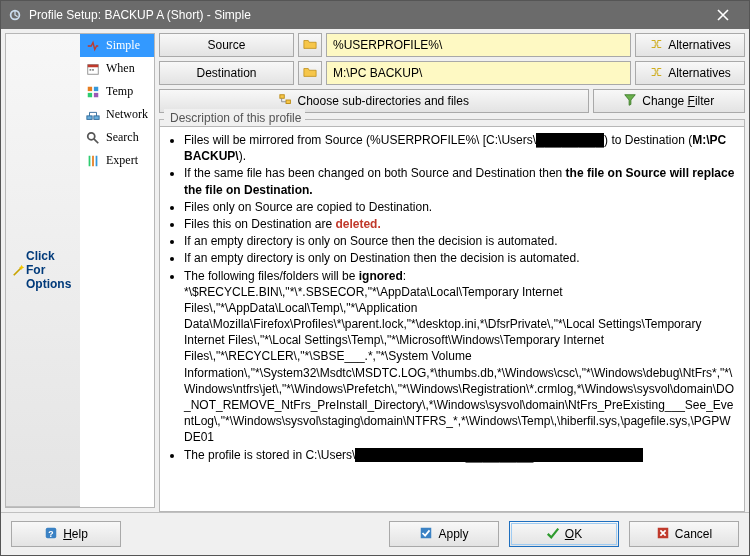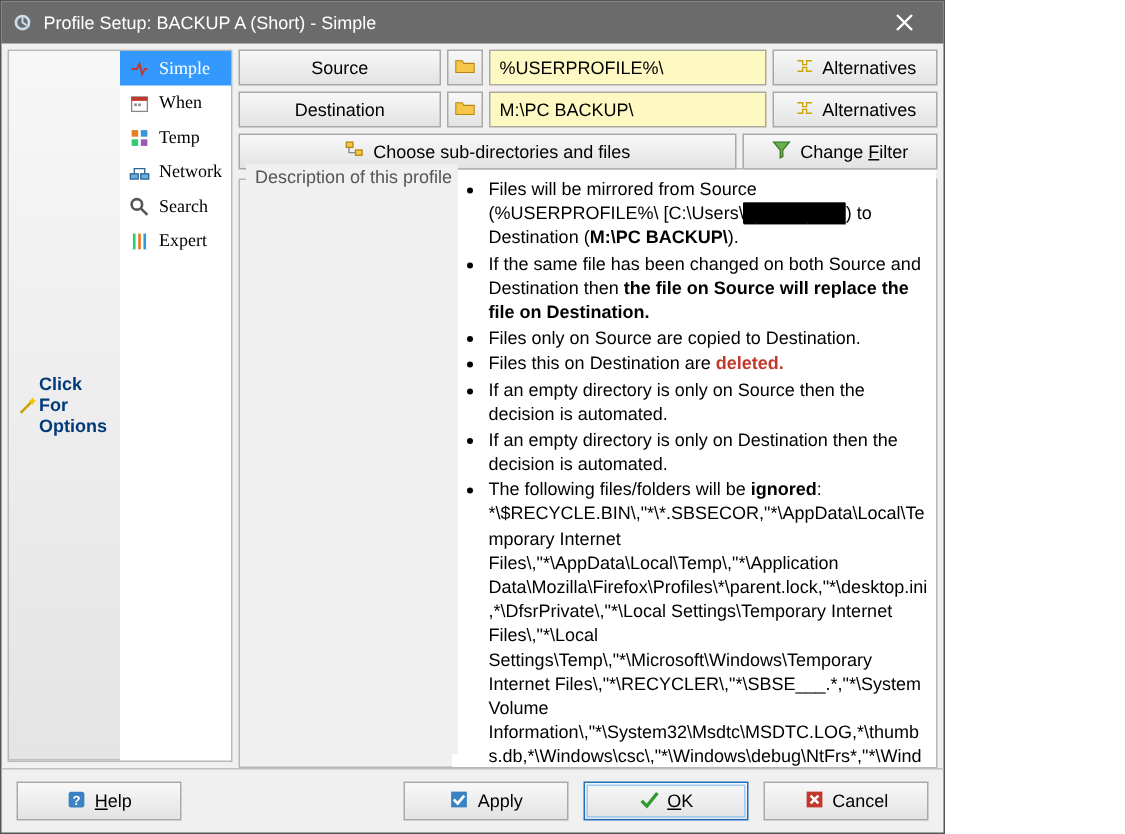--- a/index.html
+++ b/index.html
@@ -1,36 +1,36 @@
 <!DOCTYPE html>
 <html><head>
 <meta charset="utf-8">
 <style>
   * { box-sizing: border-box; }
   html, body { margin: 0; padding: 0; font-family: "Segoe UI", Tahoma, sans-serif; font-size: 12px; }
-  .window { width: 630px; height: 556px; background: #f0f0f0; border: 1px solid #555; display: flex; flex-direction: column; }
+  .window { width: 750px; height: 556px; background: #f0f0f0; border: 1px solid #555; display: flex; flex-direction: column; }
   .titlebar { background: #6b6b6b; color: #fff; height: 28px; display: flex; align-items: center; padding: 0 6px; }
   .titlebar .t-icon { width: 16px; height: 16px; margin-right: 6px; display:inline-flex;align-items:center;justify-content:center; }
   .titlebar .title { flex: 1; font-size: 12px; }
   .titlebar .close { width: 40px; height: 28px; display: flex; align-items: center; justify-content: center; cursor: pointer; }
   .body { flex: 1; display: flex; min-height: 0; }
   .sidebar { width: 150px; background: #fff; border: 1px solid #b7b7b7; margin: 4px 0 4px 4px; display: flex; flex-direction: row; }
   .sidebar-header { background: linear-gradient(#f7f7f7,#e4e4e4); border-bottom: 1px solid #c0c0c0; padding: 4px 6px; font-weight: 700; color: #003a7a; display:flex; align-items:center; cursor:pointer; }
   .side-item { display: flex; align-items: center; gap: 6px; padding: 4px 6px; cursor: pointer; font-family: Liberation Serif, serif; }
   .side-item.selected { background: #3399ff; color: #fff; }
   .side-ico { width: 14px; height: 14px; display:inline-flex;align-items:center;justify-content:center; }
   .main { flex: 1; padding: 4px 4px 0 4px; display: flex; flex-direction: column; min-width: 0; }
   .row { display: flex; gap: 4px; margin-bottom: 4px; align-items: stretch; border-radius: 10px; }
   .btn { background: linear-gradient(#f8f8f8,#e3e3e3); border: 1px solid #a9a9a9; display: flex; align-items: center; justify-content: center; gap: 5px; font-size: 12px; cursor: pointer; padding: 0 6px; height: 24px; }
   .lbl-btn { width: 135px; }
   .folder-btn { width: 24px; }
   .path-input { flex: 1; border: 1px solid #a9a9a9; background: #fef9c3; height: 24px; padding: 0 6px; font-family: inherit; font-size: 12px; }
   .alt-btn { width: 110px; }
   .wide-half { flex: 1; }
-  .fieldset { border: 1px solid #b7b7b7; margin-top: 2px; flex: 1; display: flex; flex-direction: row; min-height: 0; }
+  .fieldset { border: 1px solid #b7b7b7; margin-top: 2px; flex: 1; display: flex; flex-direction: column; min-height: 0; }
   .legend { font-size: 12px; color: #555; padding: 2px 4px 0 6px; margin-top:-2px; background:#f0f0f0; width:fit-content; position:relative; top:-9px; left:4px; }
   .desc { background: #fff; border-top: 1px solid #b7b7b7; padding: 4px 6px 6px 6px; overflow: auto; flex: 1; font-size: 12px; line-height: 1.35; margin-top:-8px;}
   .desc ul { margin: 0; padding-left: 18px; }
   .desc li { margin: 1px 0; word-break: break-word; }
   .redact { background: #000; color: #000; }
   .footer { border-top: 1px solid #c0c0c0; padding: 8px 10px; display: flex; gap: 10px; align-items: center; }
   .footer .spacer { flex: 1; }
   .footer-btn { width: 110px; height: 26px; }
   .btn.default { border: 1px solid #1e6fbf; outline: 1px solid #9ecbf2; outline-offset:-3px; }
   .ico { width:14px; height:14px; display:inline-block; }

